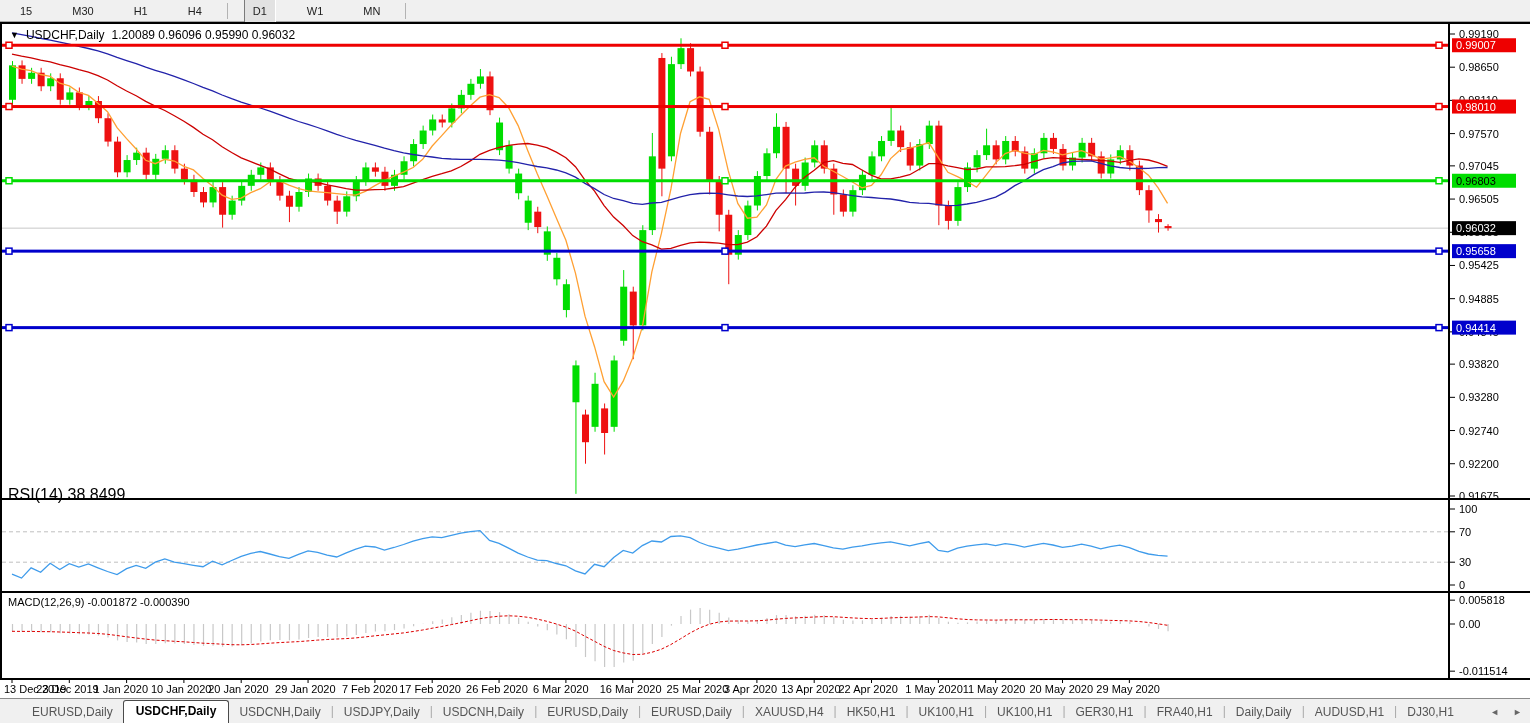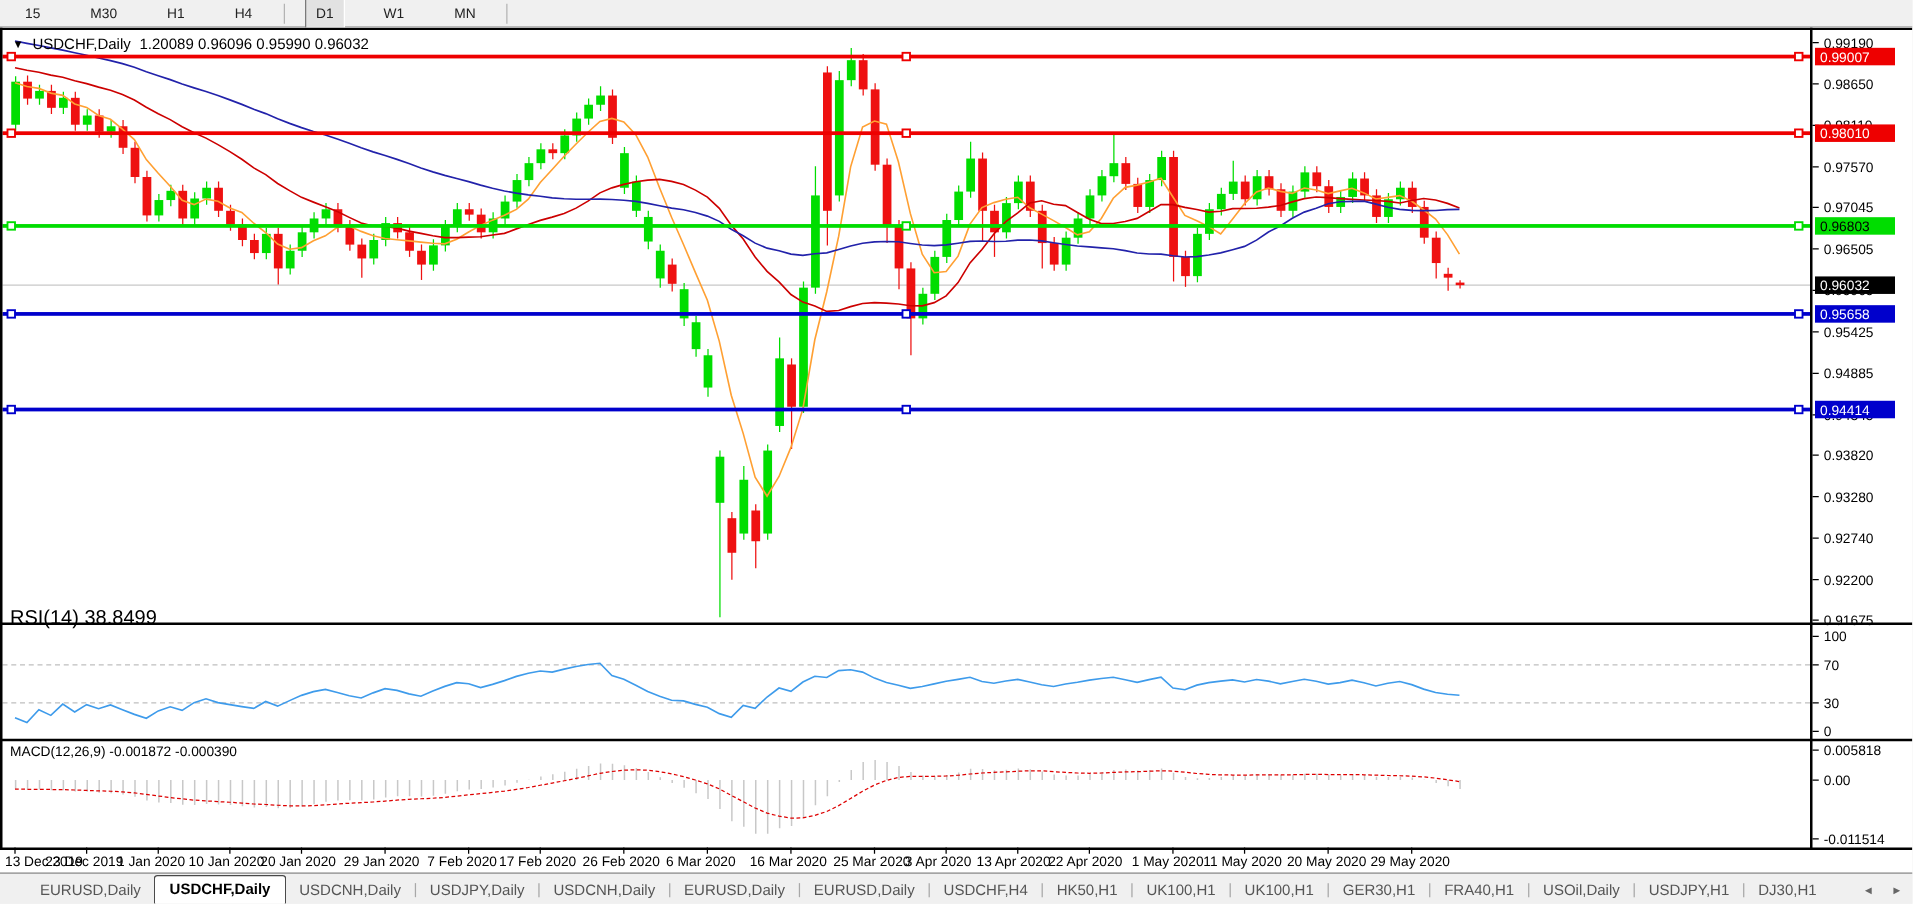--- a/index.html
+++ b/index.html
@@ -566,34 +566,34 @@
     <div class="tab">USDCNH,Daily</div>
     <div class="tab-sep">|</div>
     <div class="tab">USDJPY,Daily</div>
     <div class="tab-sep">|</div>
     <div class="tab">USDCNH,Daily</div>
     <div class="tab-sep">|</div>
     <div class="tab">EURUSD,Daily</div>
     <div class="tab-sep">|</div>
     <div class="tab">EURUSD,Daily</div>
     <div class="tab-sep">|</div>
-    <div class="tab">USDCHF,H4</div>
+    <div class="tab">XAUUSD,H4</div>
     <div class="tab-sep">|</div>
     <div class="tab">HK50,H1</div>
     <div class="tab-sep">|</div>
     <div class="tab">UK100,H1</div>
     <div class="tab-sep">|</div>
     <div class="tab">UK100,H1</div>
     <div class="tab-sep">|</div>
     <div class="tab">GER30,H1</div>
     <div class="tab-sep">|</div>
     <div class="tab">FRA40,H1</div>
     <div class="tab-sep">|</div>
-    <div class="tab">USOil,Daily</div>
-    <div class="tab-sep">|</div>
-    <div class="tab">USDJPY,H1</div>
+    <div class="tab">Daily,Daily</div>
+    <div class="tab-sep">|</div>
+    <div class="tab">AUDUSD,H1</div>
     <div class="tab-sep">|</div>
     <div class="tab">DJ30,H1</div>
     <div class="tab-arrows">
       <span>◄</span>
       <span>►</span>
     </div>
   </div>
 
 </body></html>

